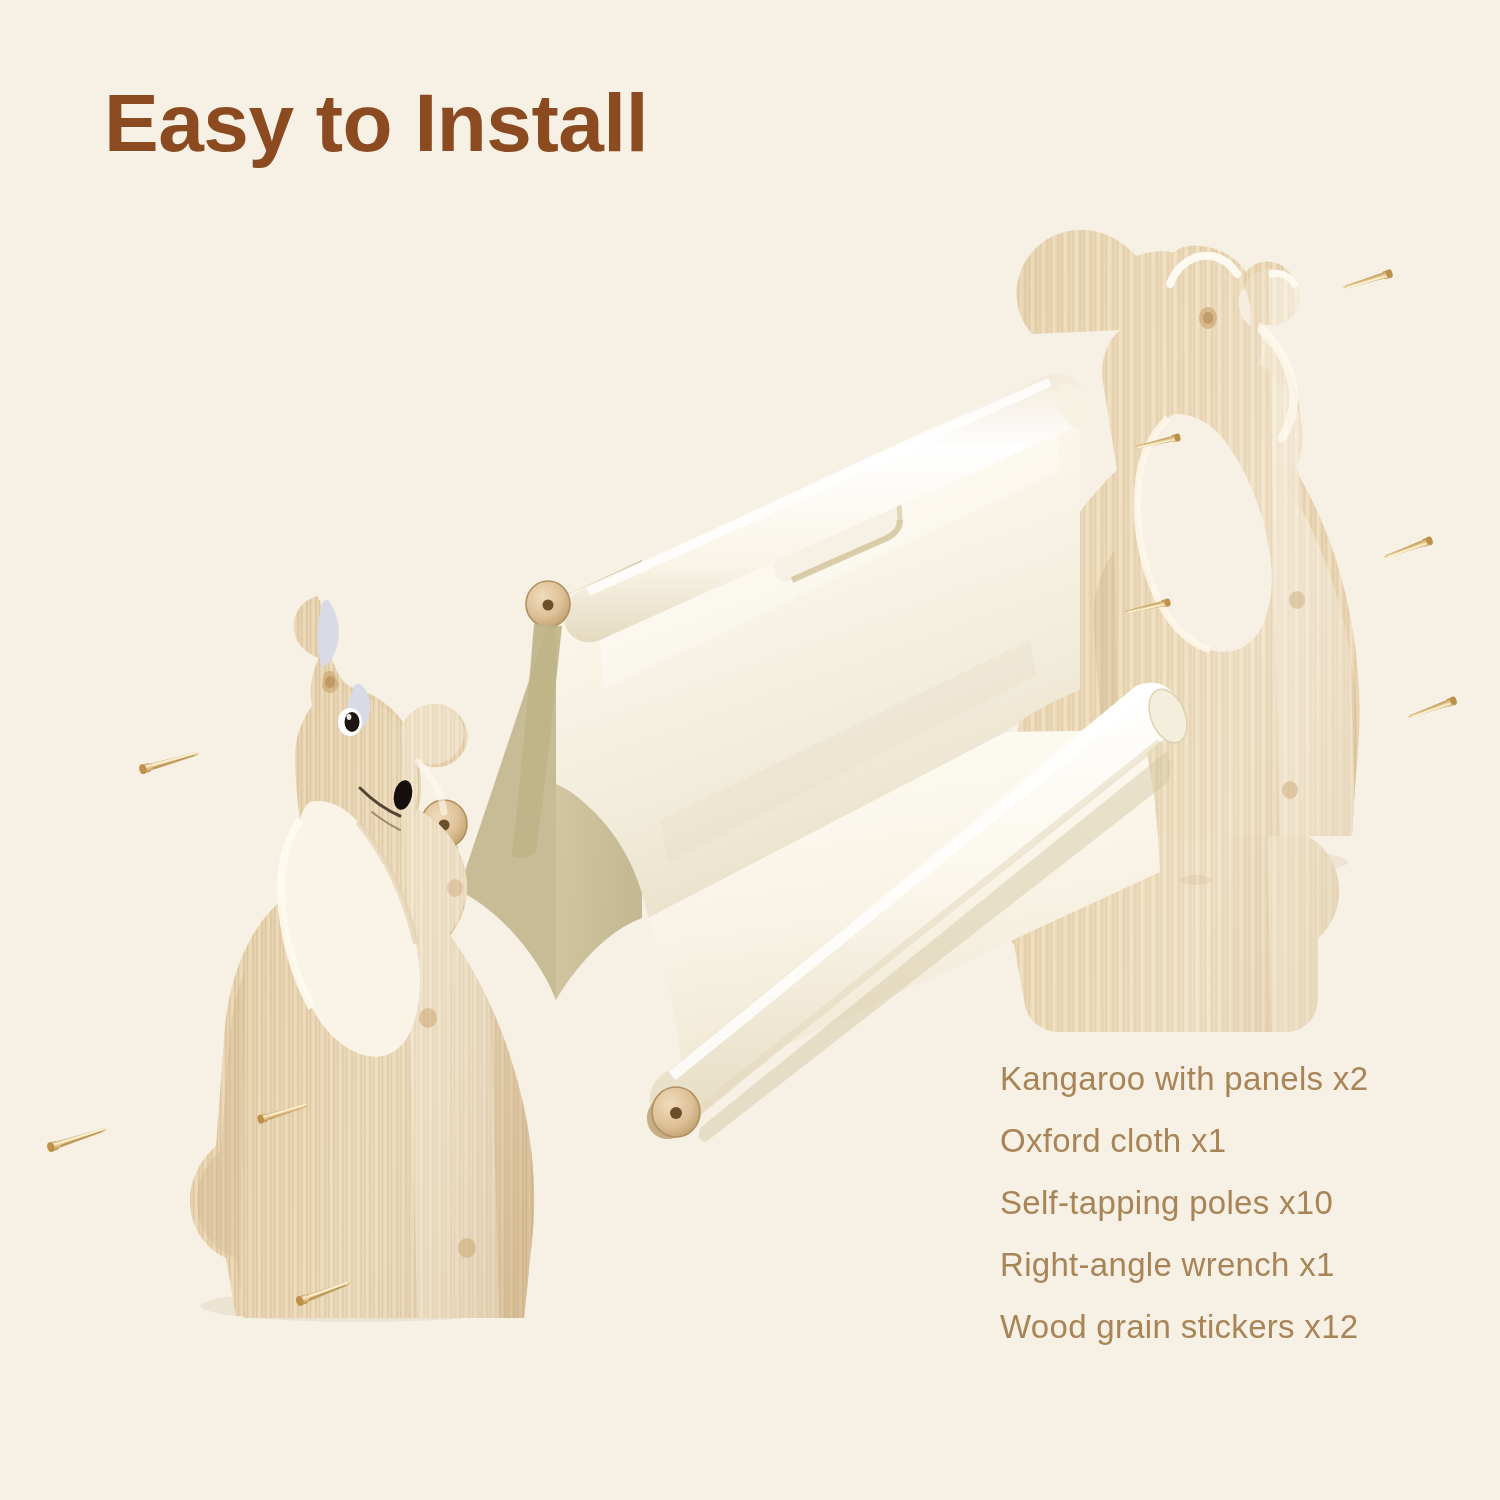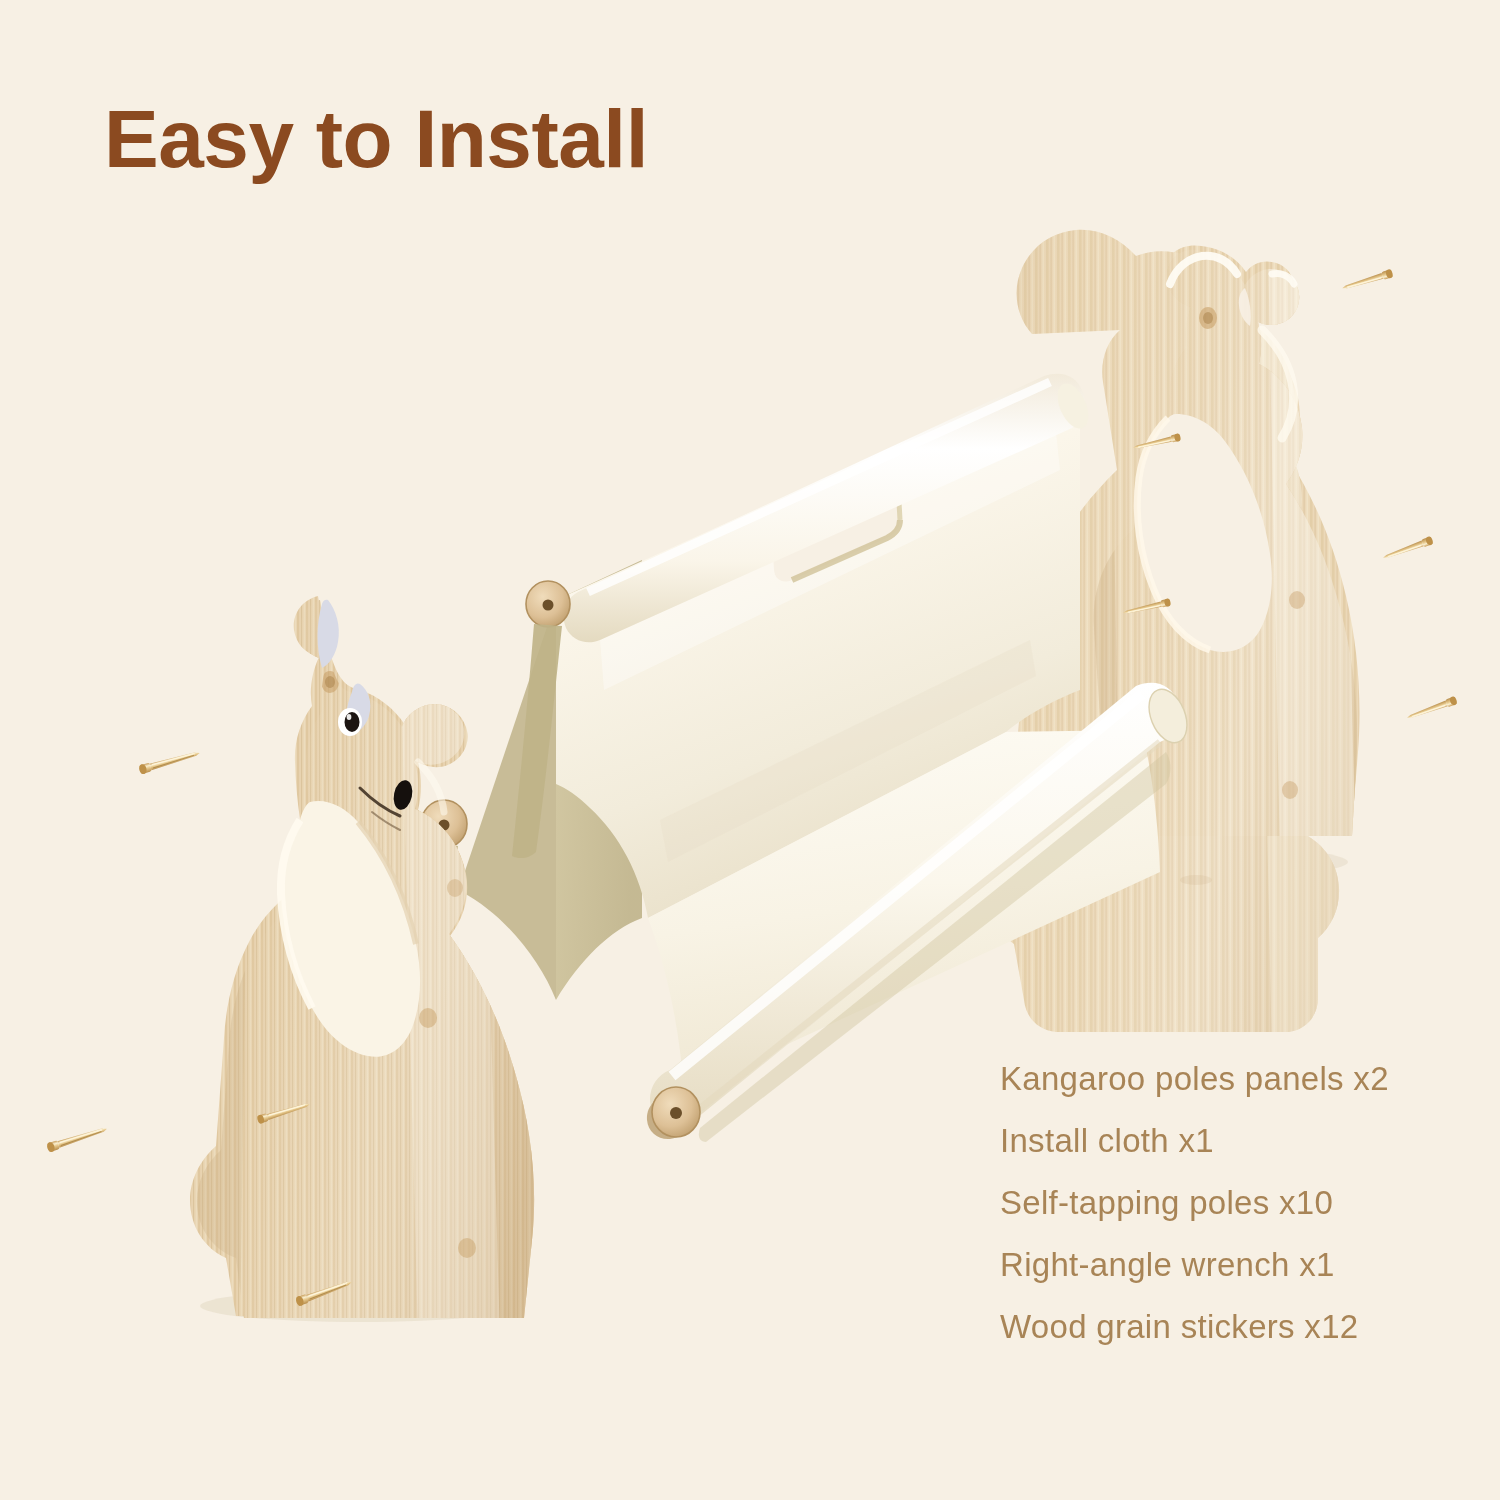--- a/index.html
+++ b/index.html
@@ -17,21 +17,21 @@
     width: 1500px;
     height: 1500px;
     background: #F7F0E4;
     overflow: hidden;
   }
 
   
   #heading {
     position: absolute;
     left: 104px;
-    top: 98px;
+    top: 82px;
     font-size: 82px;
     font-weight: bold;
     letter-spacing: -0.5px;
     color: #8B4A20;
     line-height: 1.0;
     white-space: nowrap;
   }
   #subtitle {
     position: absolute;
     left: 108px;
@@ -598,20 +598,20 @@
         <path d="M9,-2.7 L44,-1.4 L48,0 L44,1.4 L9,2.7 Z" fill="url(#screwBody)"></path>
         <path d="M11,-1.3 L43,-0.4" stroke="#FFF6DC" stroke-width="1.1" opacity="0.9"></path>
       </g>
     </g>
   </svg>
 
   <div id="heading">Easy to Install</div>
 
 
   <div id="parts-list">
-    <div class="part-item">Kangaroo poles panels x2</div>
-    <div class="part-item">Install cloth x1</div>
+    <div class="part-item">Kangaroo with panels x2</div>
+    <div class="part-item">Oxford cloth x1</div>
     <div class="part-item">Self-tapping poles x10</div>
     <div class="part-item">Right-angle wrench x1</div>
     <div class="part-item">Wood grain stickers x12</div>
   </div>
 
 </div>
 
 </body></html>

